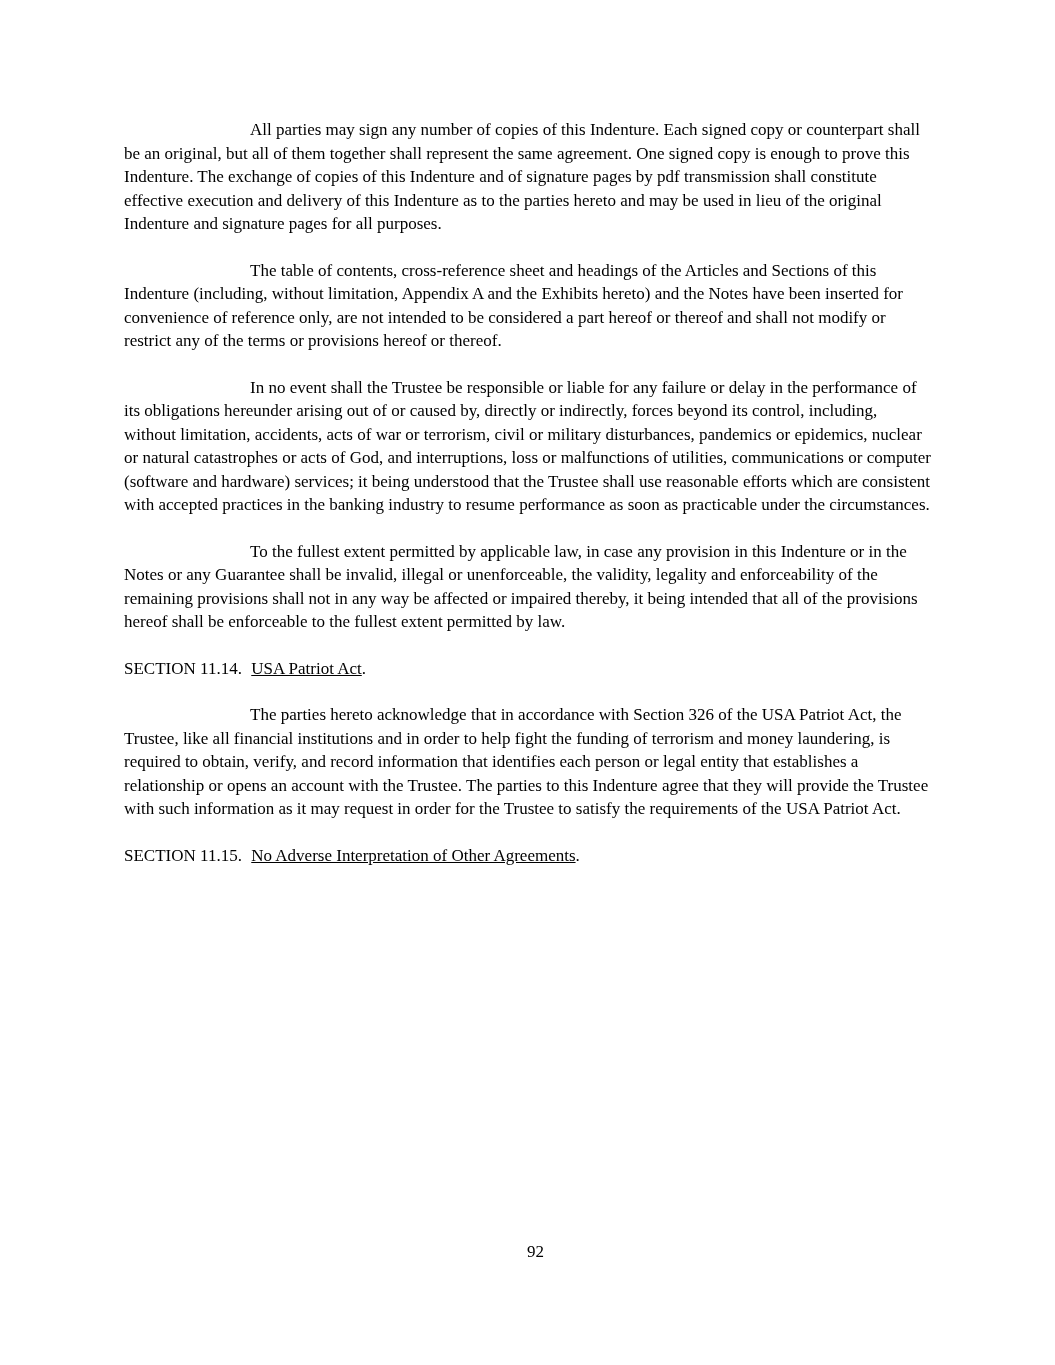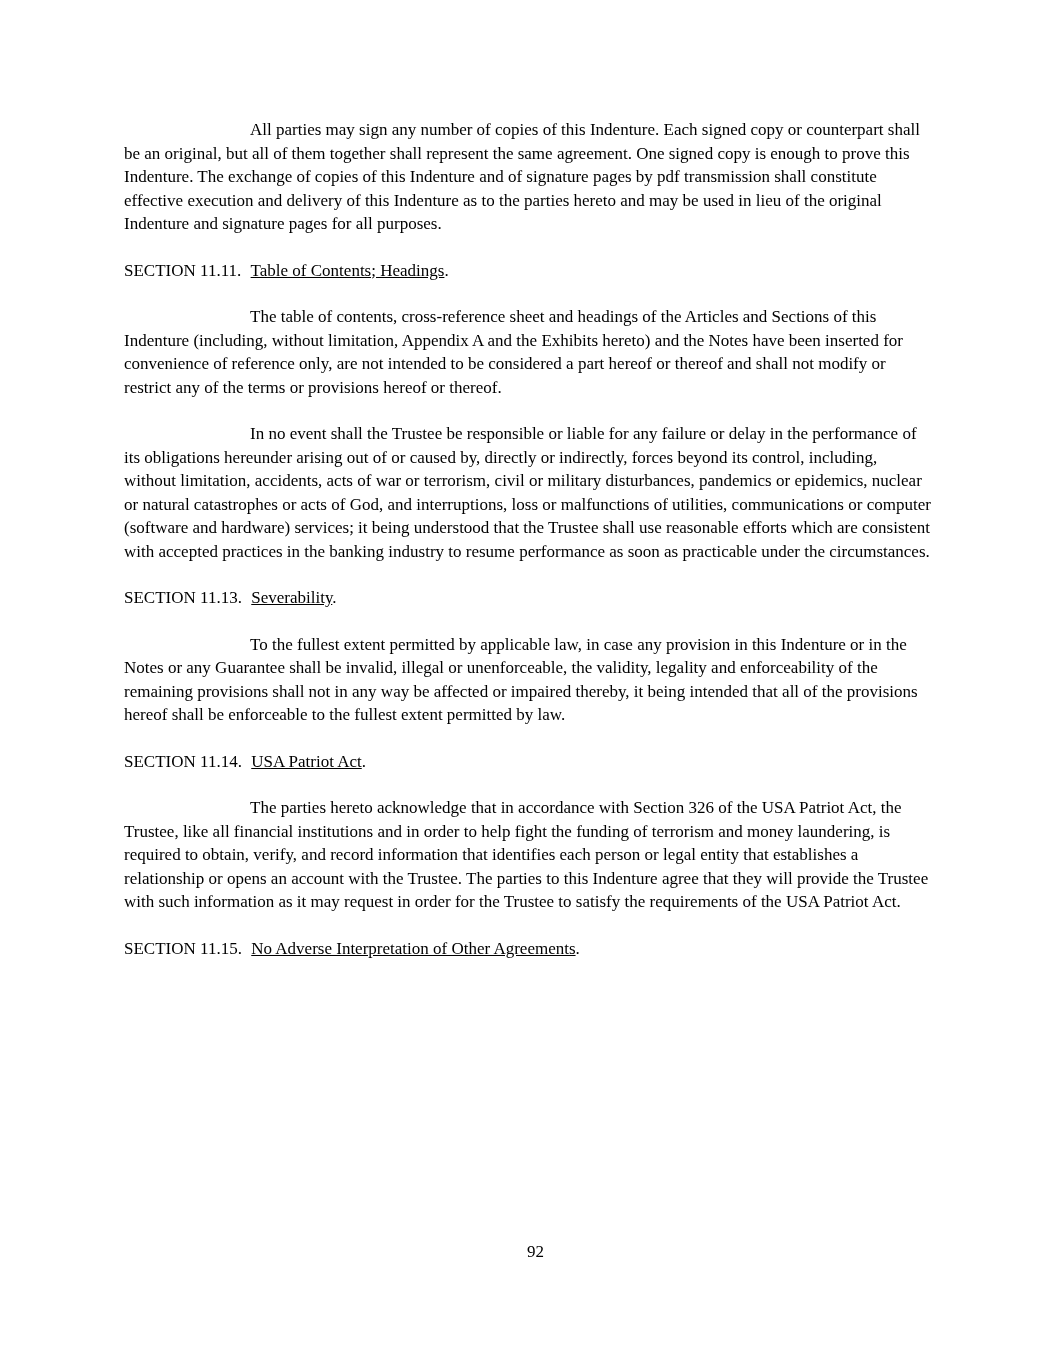--- a/index.html
+++ b/index.html
@@ -31,26 +31,24 @@
     text-align: center;
   }
 </style>
 </head>
 <body>
 
 <div class="page">
 
   <p class="para">All parties may sign any number of copies of this Indenture.  Each signed copy or counterpart shall be an original, but all of them together shall represent the same agreement.  One signed copy is enough to prove this Indenture. The exchange of copies of this Indenture and of signature pages by pdf transmission shall constitute effective execution and delivery of this Indenture as to the parties hereto and may be used in lieu of the original Indenture and signature pages for all purposes.</p>
 
-  <p class="heading"><span class="section-label">SECTION 11.11.</span><span class="section-title">Table of Contents; Headings</span><span>.</span></p>
   <p class="para">The table of contents, cross-reference sheet and headings of the Articles and Sections of this Indenture (including, without limitation, Appendix A and the Exhibits hereto) and the Notes have been inserted for convenience of reference only, are not intended to be considered a part hereof or thereof and shall not modify or restrict any of the terms or provisions hereof or thereof.</p>
 
   <p class="para">In no event shall the Trustee be responsible or liable for any failure or delay in the performance of its obligations hereunder arising out of or caused by, directly or indirectly, forces beyond its control, including, without limitation, accidents, acts of war or terrorism, civil or military disturbances, pandemics or epidemics, nuclear or natural catastrophes or acts of God, and interruptions, loss or malfunctions of utilities, communications or computer (software and hardware) services; it being understood that the Trustee shall use reasonable efforts which are consistent with accepted practices in the banking industry to resume performance as soon as practicable under the circumstances.</p>
 
-  <p class="heading"><span class="section-label">SECTION 11.13.</span><span class="section-title">Severability</span><span>.</span></p>
   <p class="para">To the fullest extent permitted by applicable law, in case any provision in this Indenture or in the Notes or any Guarantee shall be invalid, illegal or unenforceable, the validity, legality and enforceability of the remaining provisions shall not in any way be affected or impaired thereby, it being intended that all of the provisions hereof shall be enforceable to the fullest extent permitted by law.</p>
 
   <p class="heading"><span class="section-label">SECTION 11.14.</span><span class="section-title">USA Patriot Act</span><span>.</span></p>
   <p class="para">The parties hereto acknowledge that in accordance with Section 326 of the USA Patriot Act, the Trustee, like all financial institutions and in order to help fight the funding of terrorism and money laundering, is required to obtain, verify, and record information that identifies each person or legal entity that establishes a relationship or opens an account with the Trustee.  The parties to this Indenture agree that they will provide the Trustee with such information as it may request in order for the Trustee to satisfy the requirements of the USA Patriot Act.</p>
 
   <p class="heading"><span class="section-label">SECTION 11.15.</span><span class="section-title">No Adverse Interpretation of Other Agreements</span><span>.</span></p>
 
   <div class="page-number">92</div>
 
 </div>

